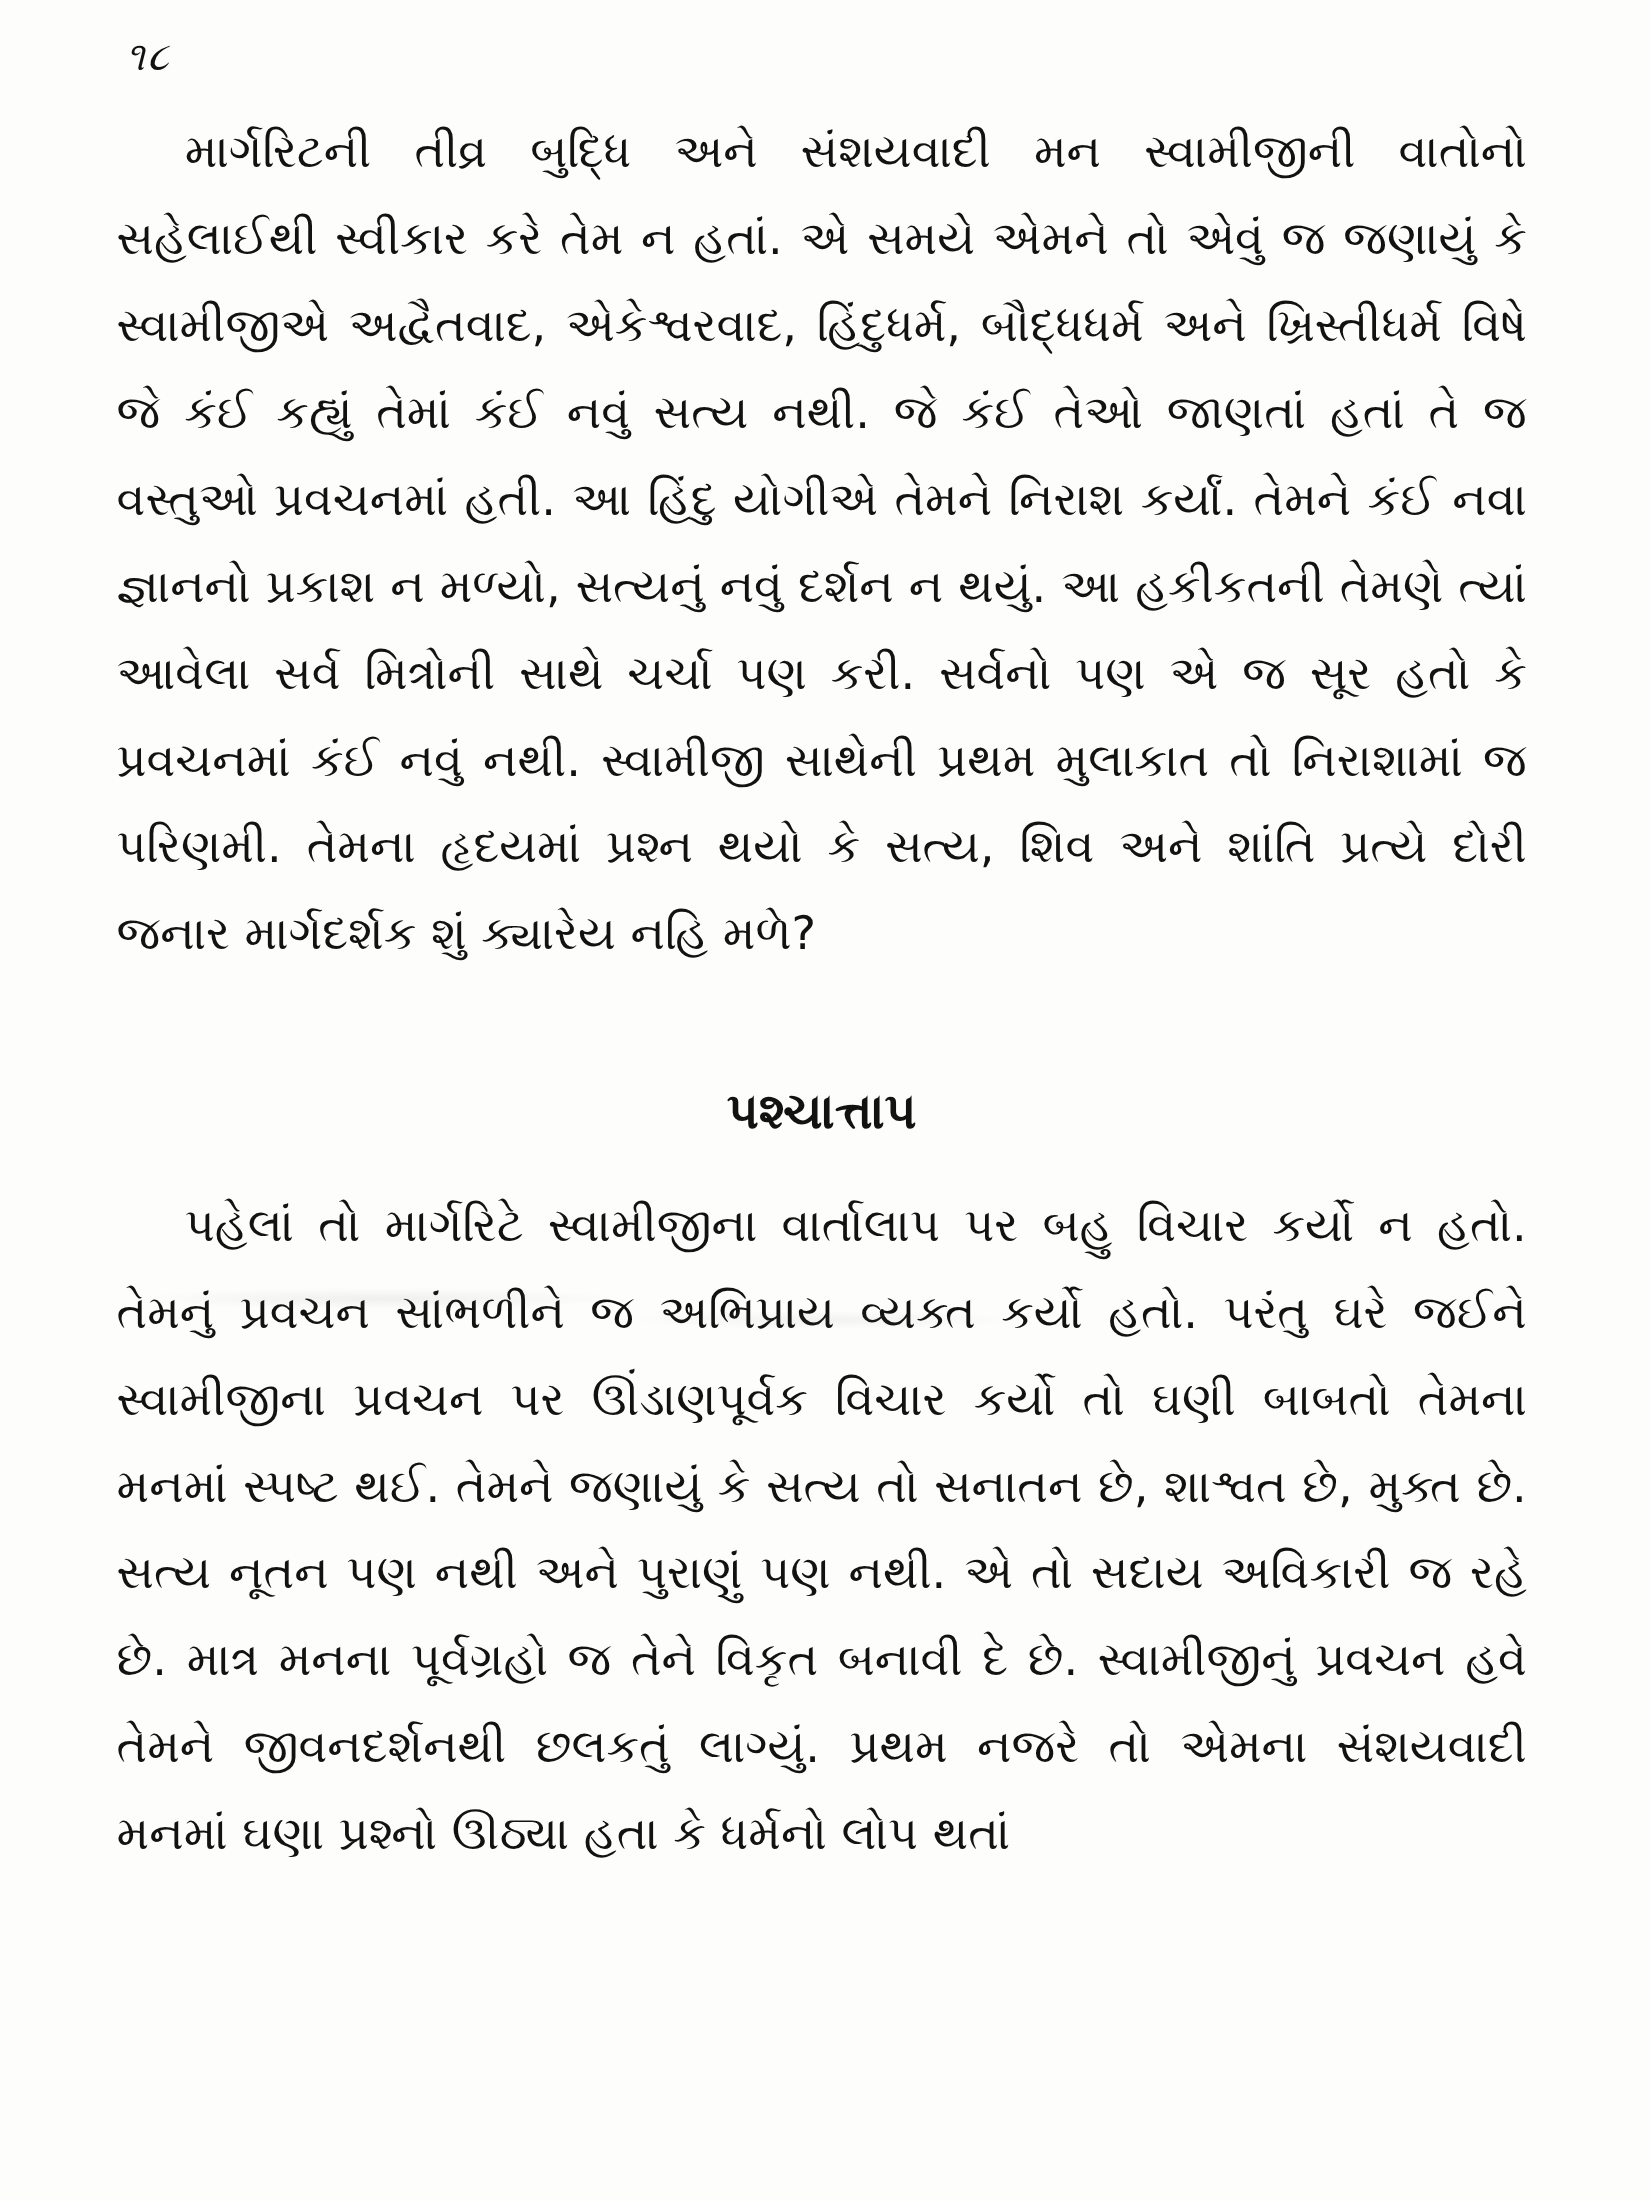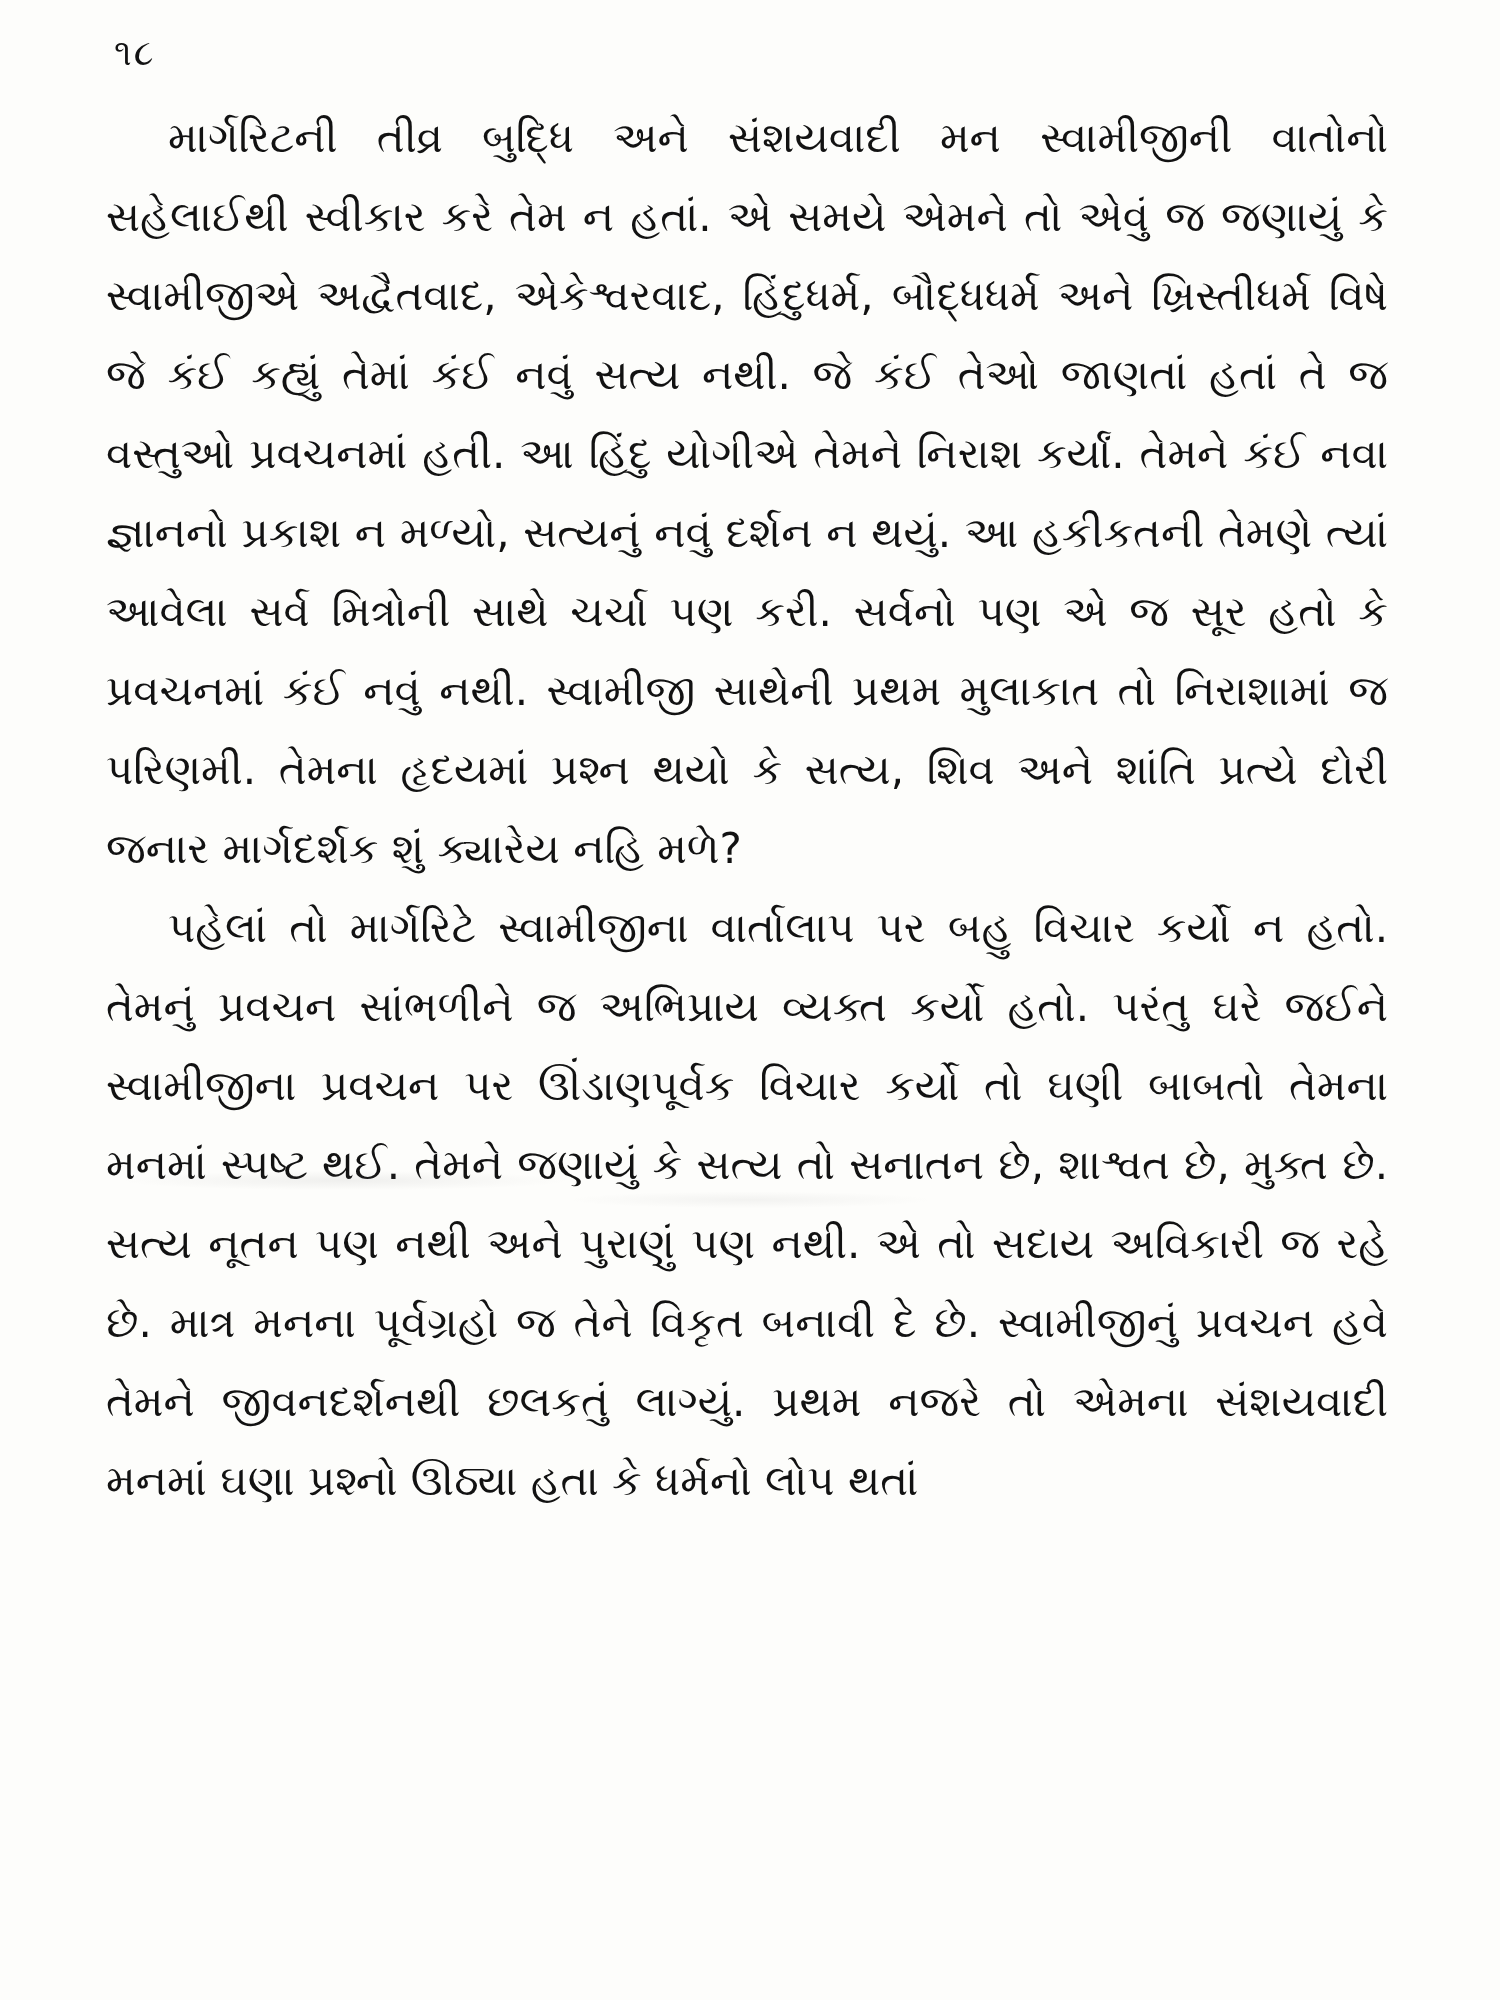--- a/index.html
+++ b/index.html
@@ -16,20 +16,21 @@
     color: #121212;
     font-family: "DejaVu Sans", "Liberation Sans", sans-serif;
     box-sizing: border-box;
     padding: 26px 112px 0 106px;
     overflow: hidden;
   }
   .page-header {
     position: relative;
     height: 58px;
     margin-bottom: 14px;
+    font-style: italic;
   }
   .page-number {
     position: absolute;
     left: 8px;
     top: 6px;
     font-size: 36px;
     letter-spacing: 2px;
   }
   .book-title {
     position: absolute;
@@ -79,18 +80,19 @@
     <span class="page-number">૧૮</span>
   </div>
 
   <div class="body-text">
 
 
     <p class="indent">માર્ગરિટની તીવ્ર બુદ્ધિ અને સંશયવાદી મન સ્વામીજીની વાતોનો સહેલાઈથી સ્વીકાર કરે તેમ ન હતાં. એ સમયે એમને તો એવું જ જણાયું કે સ્વામીજીએ અદ્વૈતવાદ, એકેશ્વરવાદ, હિંદુધર્મ, બૌદ્ધધર્મ અને ખ્રિસ્તીધર્મ વિષે જે કંઈ કહ્યું તેમાં કંઈ નવું સત્ય નથી. જે કંઈ તેઓ જાણતાં હતાં તે જ વસ્તુઓ પ્રવચનમાં હતી. આ હિંદુ યોગીએ તેમને નિરાશ કર્યાં. તેમને કંઈ નવા જ્ઞાનનો પ્રકાશ ન મળ્યો, સત્યનું નવું દર્શન ન થયું. આ હકીકતની તેમણે ત્યાં આવેલા સર્વ મિત્રોની સાથે ચર્ચા પણ કરી. સર્વનો પણ એ જ સૂર હતો કે પ્રવચનમાં કંઈ નવું નથી. સ્વામીજી સાથેની પ્રથમ મુલાકાત તો નિરાશામાં જ પરિણમી. તેમના હૃદયમાં પ્રશ્ન થયો કે સત્ય, શિવ અને શાંતિ પ્રત્યે દોરી જનાર માર્ગદર્શક શું ક્યારેય નહિ મળે?</p>
 
     <div class="bleed-smudge"></div>
 
+    <h2 class="section-heading">પશ્ચાત્તાપ</h2>
 
     <p class="indent">પહેલાં તો માર્ગરિટે સ્વામીજીના વાર્તાલાપ પર બહુ વિચાર કર્યો ન હતો. તેમનું પ્રવચન સાંભળીને જ અભિપ્રાય વ્યક્ત કર્યો હતો. પરંતુ ઘરે જઈને સ્વામીજીના પ્રવચન પર ઊંડાણપૂર્વક વિચાર કર્યો તો ઘણી બાબતો તેમના મનમાં સ્પષ્ટ થઈ. તેમને જણાયું કે સત્ય તો સનાતન છે, શાશ્વત છે, મુક્ત છે. સત્ય નૂતન પણ નથી અને પુરાણું પણ નથી. એ તો સદાય અવિકારી જ રહે છે. માત્ર મનના પૂર્વગ્રહો જ તેને વિકૃત બનાવી દે છે. સ્વામીજીનું પ્રવચન હવે તેમને જીવનદર્શનથી છલકતું લાગ્યું. પ્રથમ નજરે તો એમના સંશયવાદી મનમાં ઘણા પ્રશ્નો ઊઠ્યા હતા કે ધર્મનો લોપ થતાં</p>
 
   </div>
 
 </div>
 
 </body></html>

